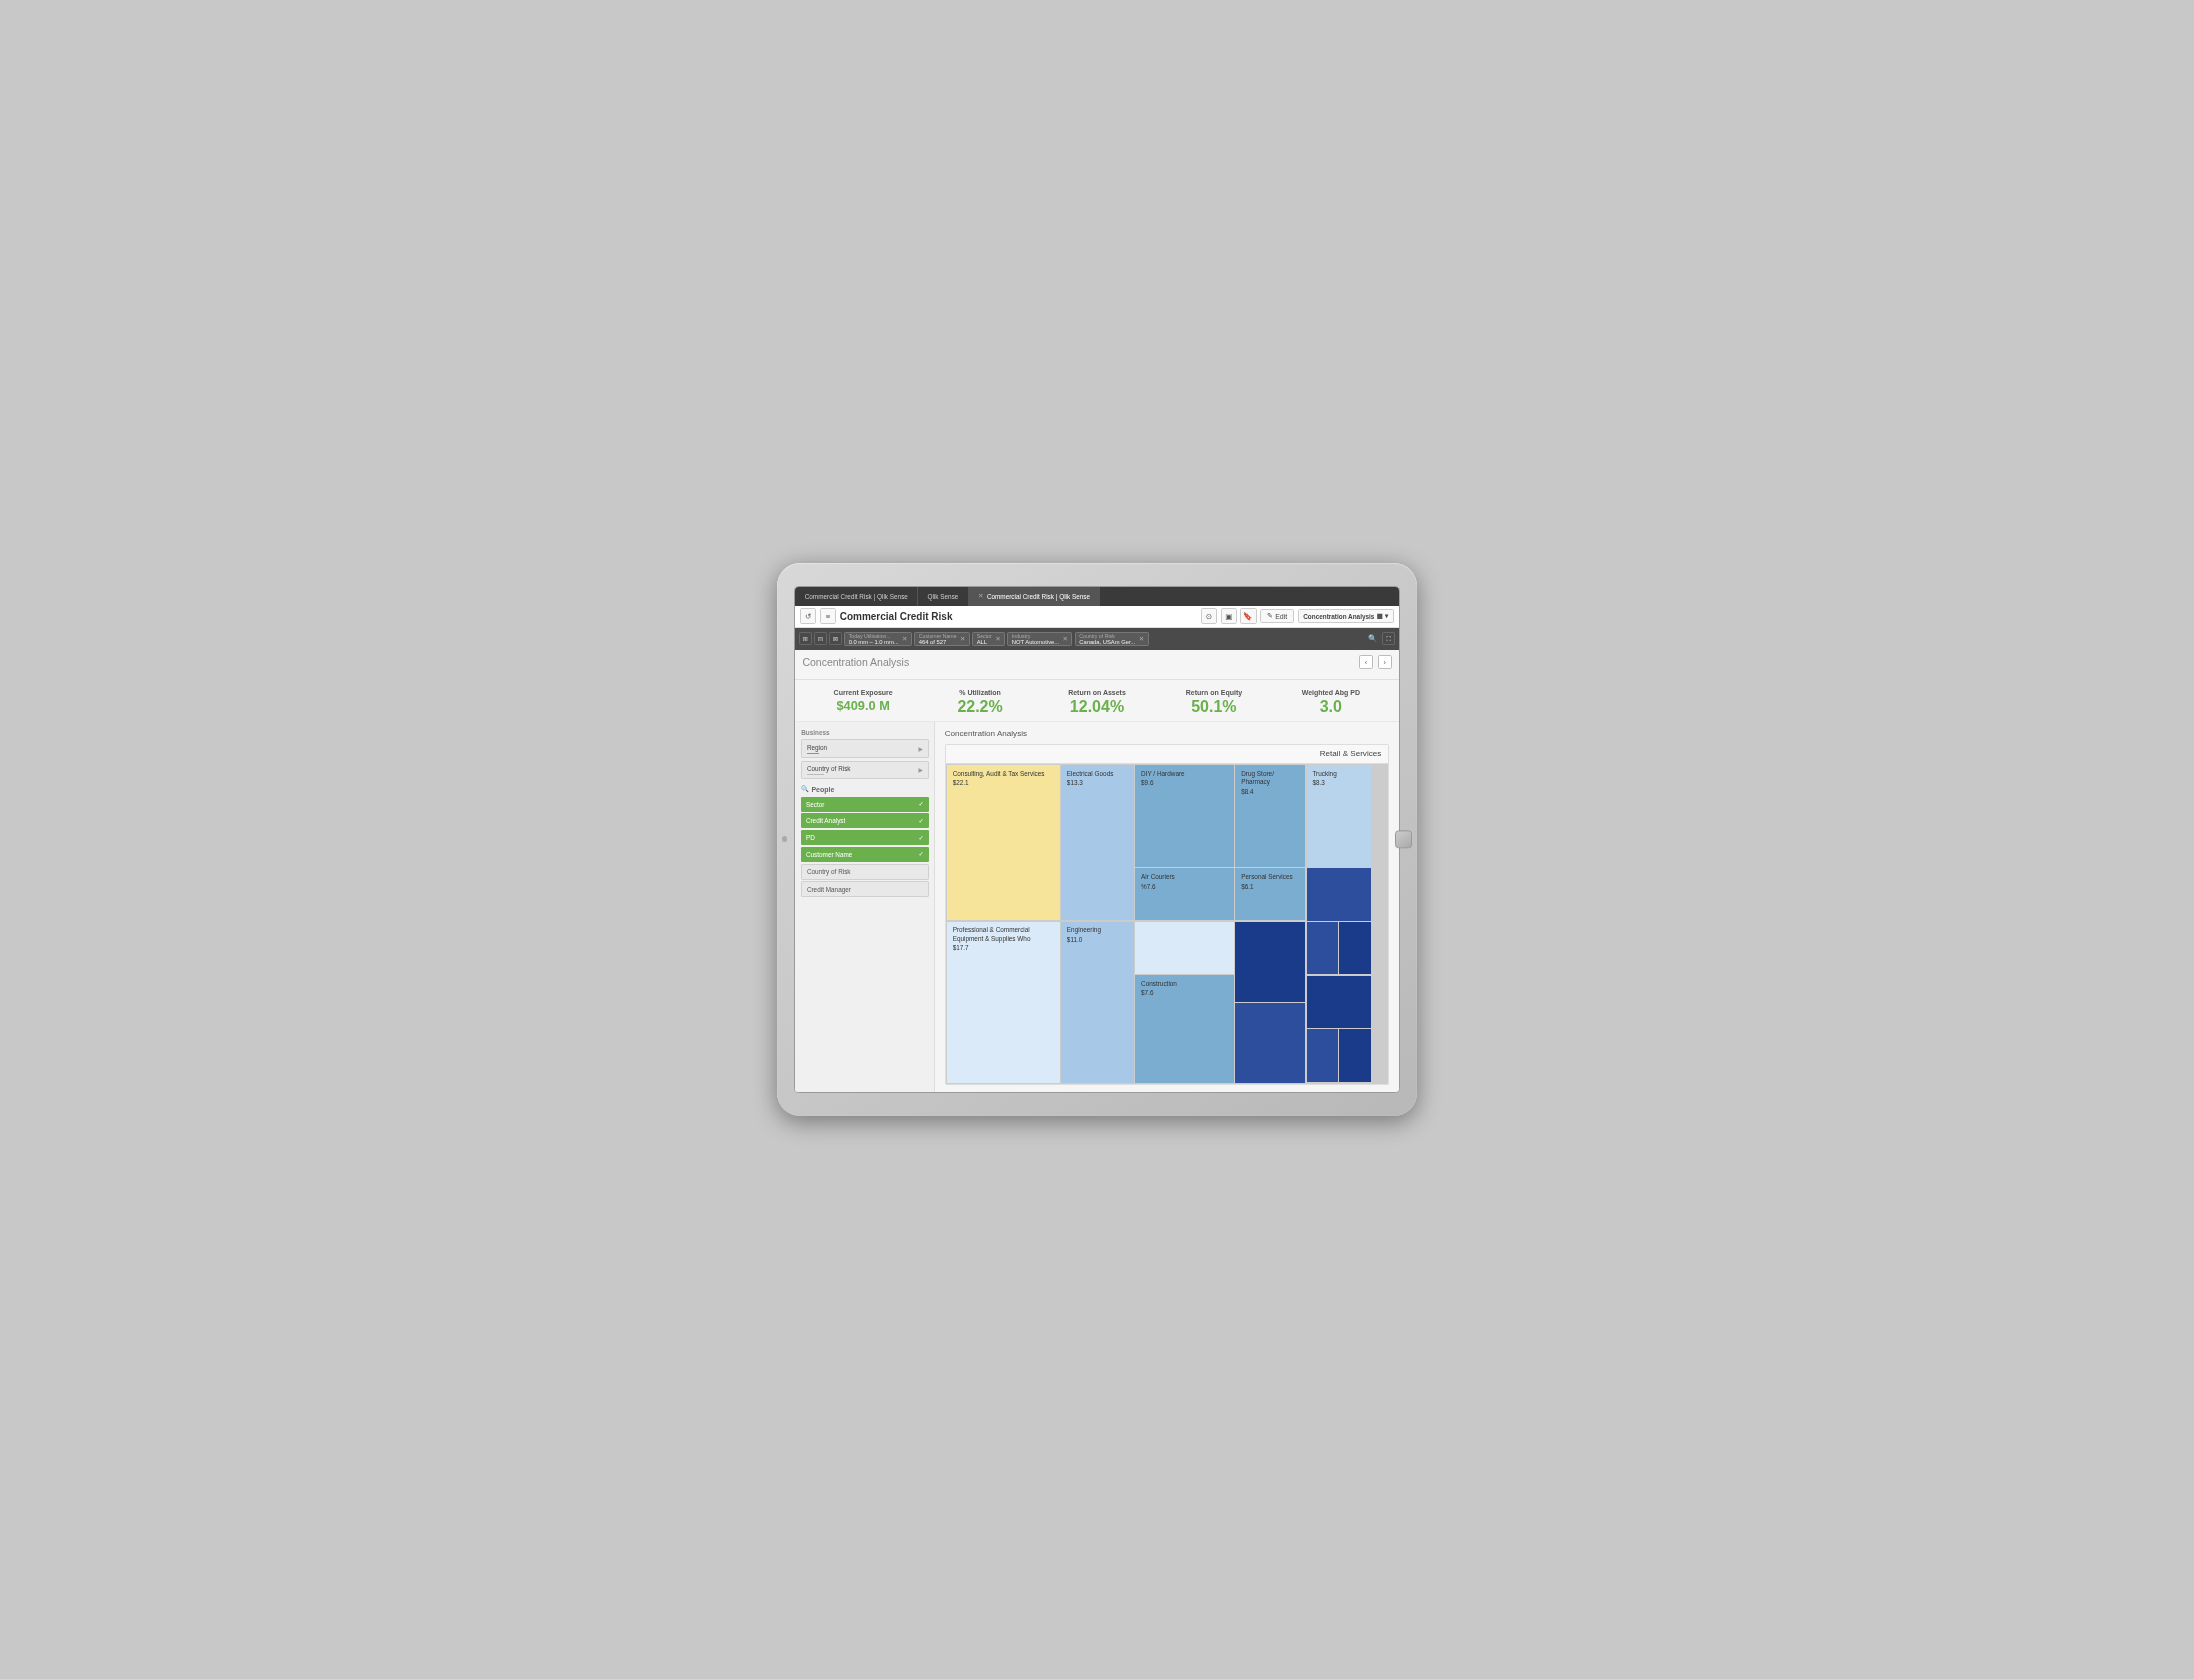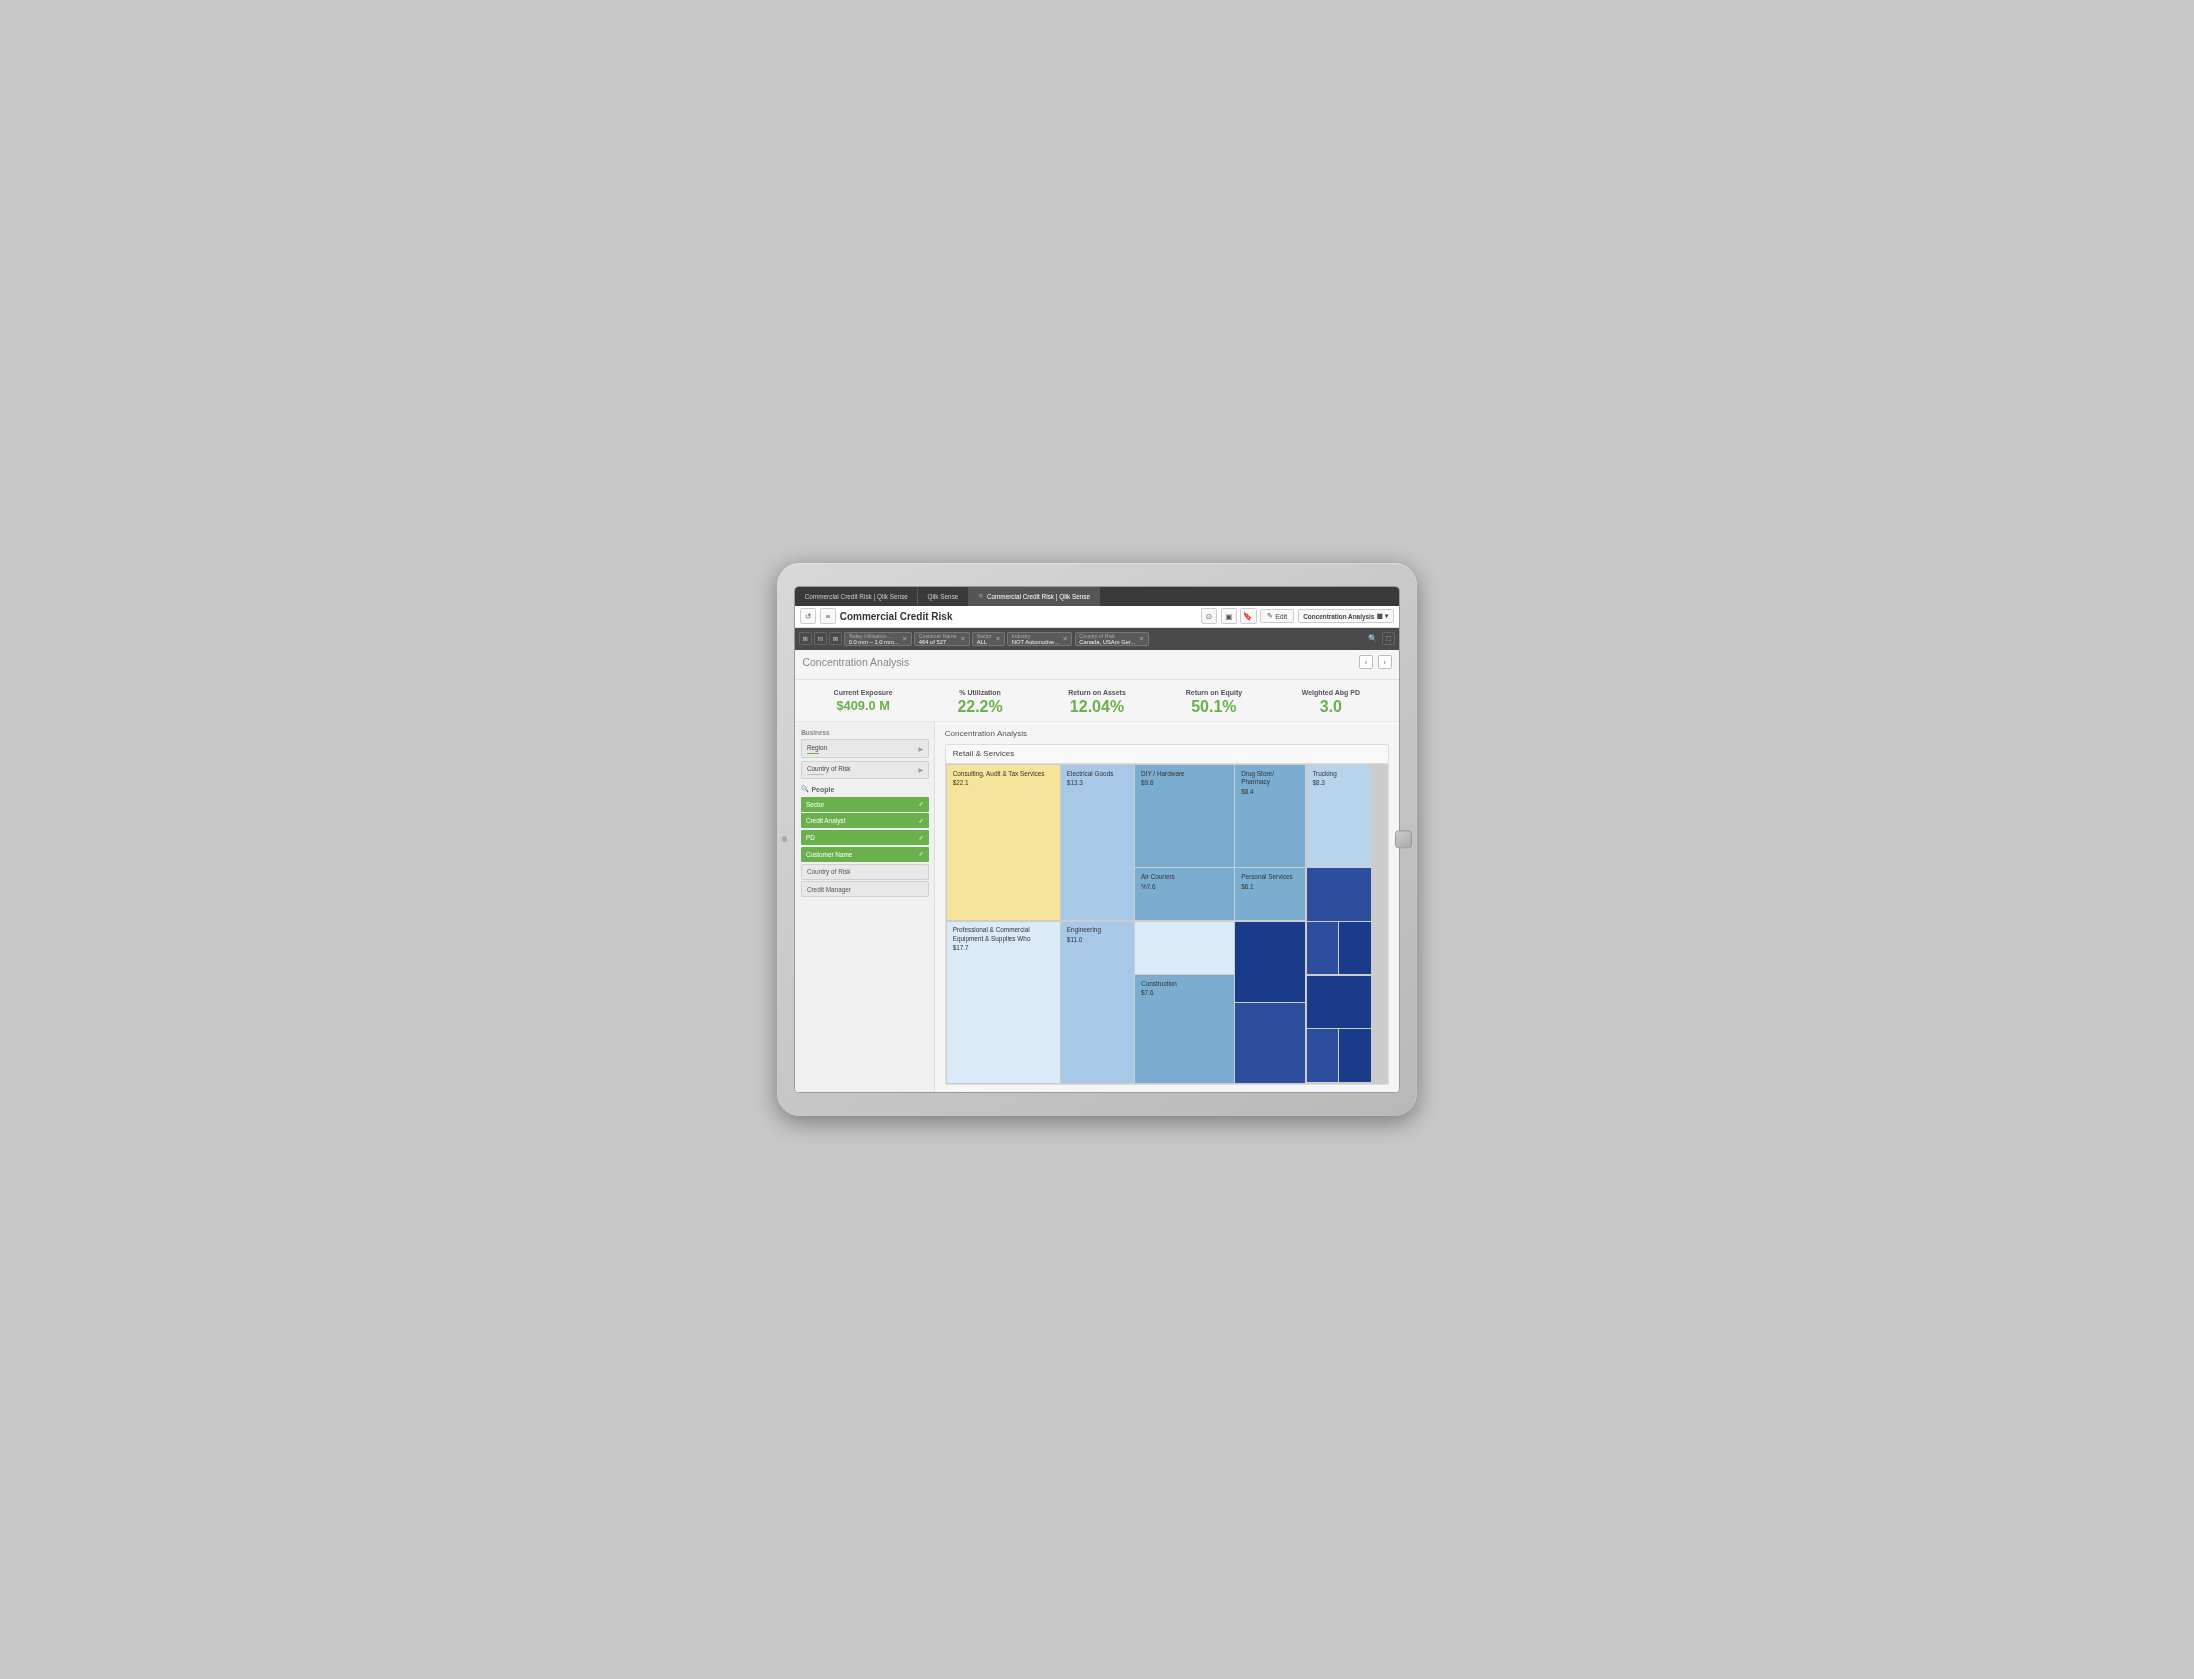--- a/index.html
+++ b/index.html
@@ -384,20 +384,21 @@
       overflow: hidden;
     }
 
     .treemap-header {
       background: #f8f8f8;
       border-bottom: 0.6px solid #ddd;
       padding: 4.7px 7px;
       font-size: 8.1px;
       color: #444;
       font-weight: normal;
+      text-align: right;
     }
 
     .treemap-cell {
       display: flex;
       flex-direction: column;
       justify-content: flex-start;
       padding: 4.7px 5.8px;
       font-size: 6.4px;
       line-height: 1.4;
       cursor: pointer;

